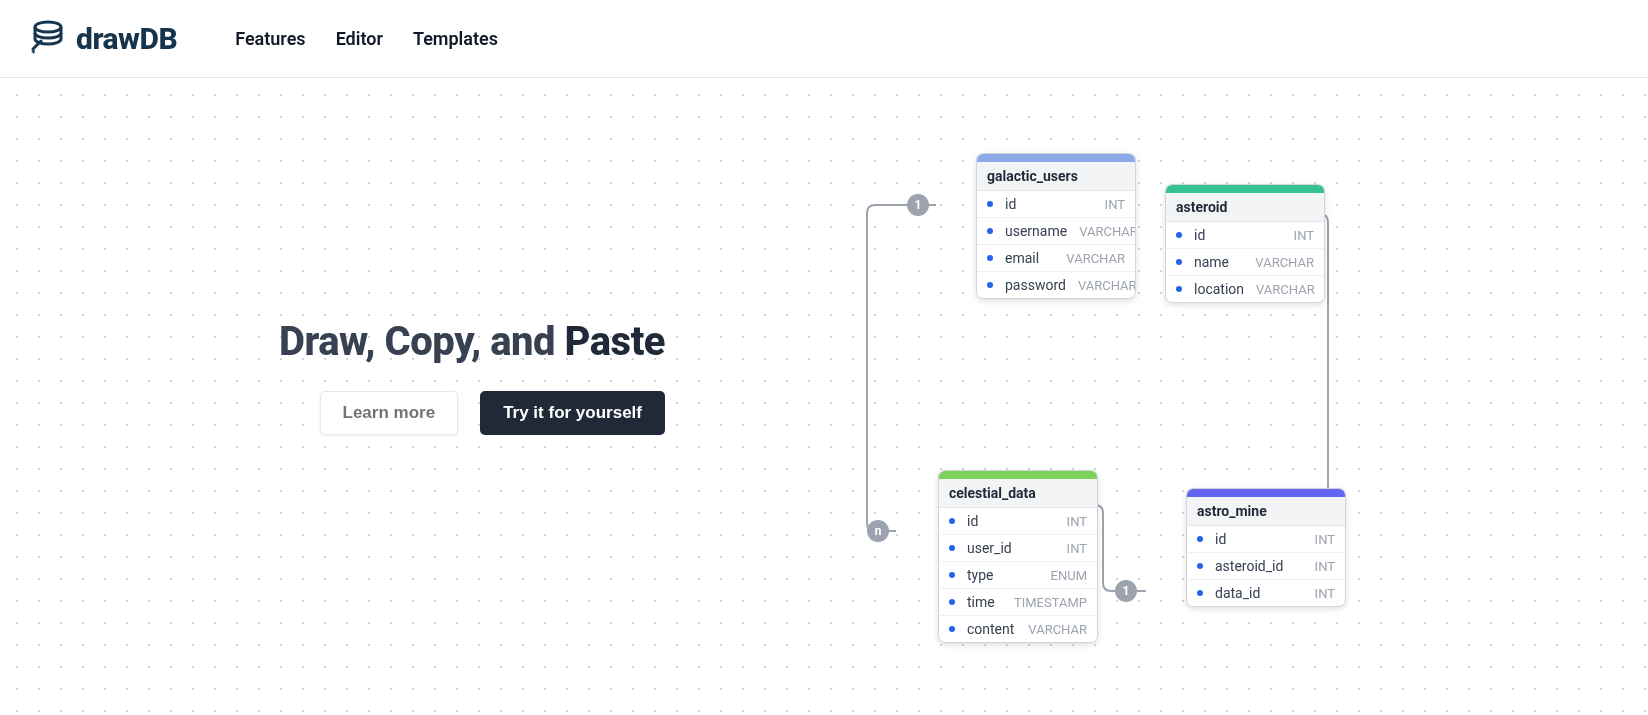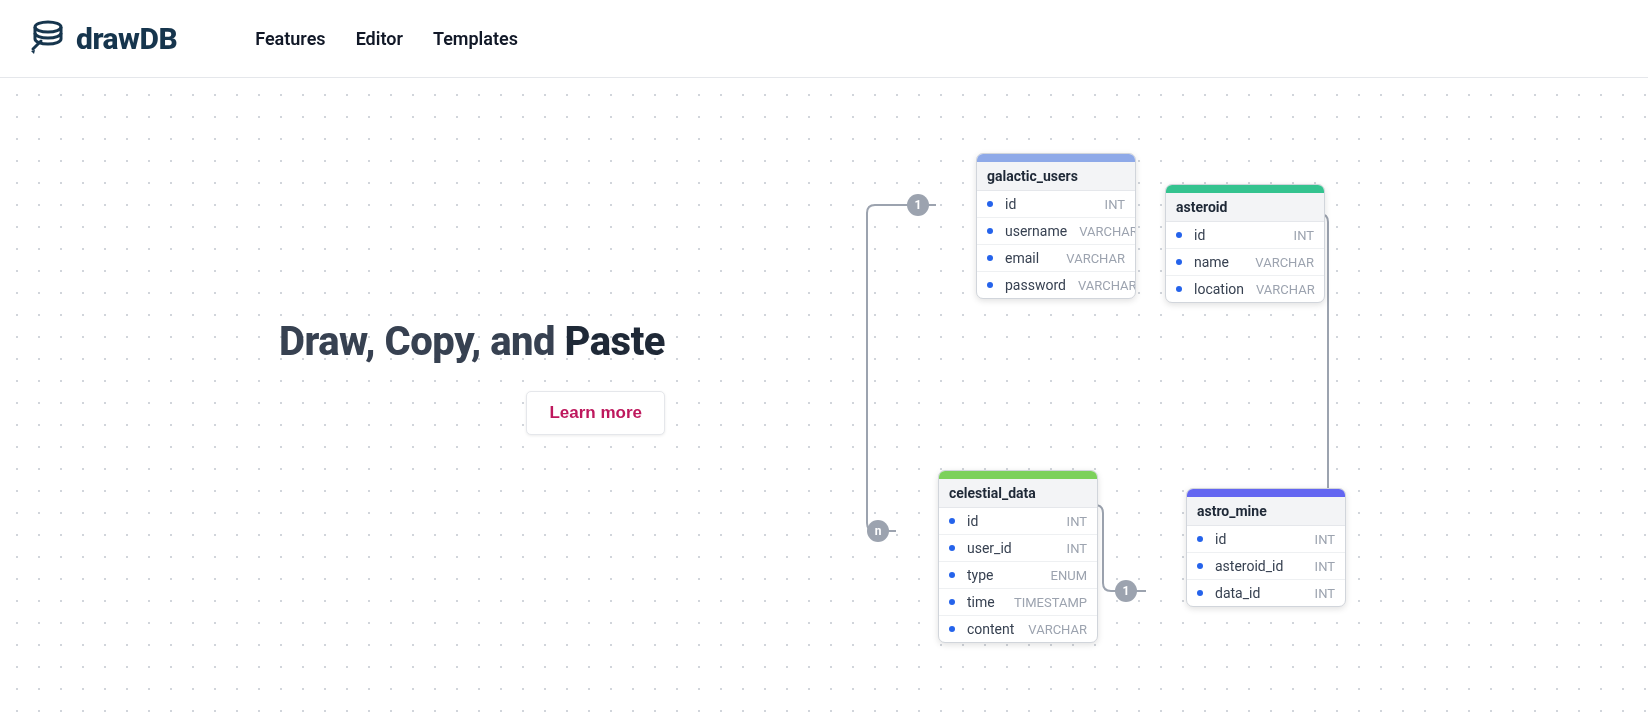--- a/index.html
+++ b/index.html
@@ -9,21 +9,21 @@
   color: #1f2937;
   width: 1648px;
   height: 715px;
   overflow: hidden;
 }
 
 
 .header {
   display: flex;
   align-items: center;
-  gap: 60px;
+  gap: 40px;
   padding: 7px 30px;
   border-bottom: 1px solid #e5e7eb;
   height: 78px;
 }
 .logo-wrap { display: flex; align-items: center; gap: 10px; }
 .logo-text {
   font-size: 30px;
   font-weight: 800;
   color: #16354d;
   letter-spacing: -0.5px;
@@ -74,21 +74,21 @@
   font-size: 17px;
   font-weight: 600;
   padding: 11px 22px;
   border-radius: 5px;
   cursor: pointer;
   border: 1px solid transparent;
 }
 .btn-light {
   background: #fff;
   border: 1px solid #e5e7eb;
-  color: #be185d;
+  color: #737373;
   box-shadow: 0 1px 3px rgba(0,0,0,0.08);
 }
 .btn-dark {
   background: #1f2937;
   color: #fff;
 }
 
 
 .diagram {
   position: absolute;
@@ -163,20 +163,21 @@
 </div>
 
 <div class="hero">
 
   <div class="hero-text">
     <h1 class="headline">
       <span>Draw, Copy, and </span><span class="bold-strong">Paste</span>
     </h1>
     <div class="cta-row">
       <button class="btn btn-light">Learn more</button>
+      <button class="btn btn-dark">Try it for yourself</button>
     </div>
   </div>
 
   <div class="diagram">
 
     <svg>
 
       <path d="M936 127 L875 127 Q867 127 867 135 L867 445 Q867 453 875 453 L896 453" fill="none" stroke="#9ca3af" stroke-width="2"></path>
       <circle cx="918" cy="127" r="11" fill="#9ca3af"></circle>
       <text x="918" y="131" text-anchor="middle" font-size="12" fill="#fff" font-weight="700">1</text>

